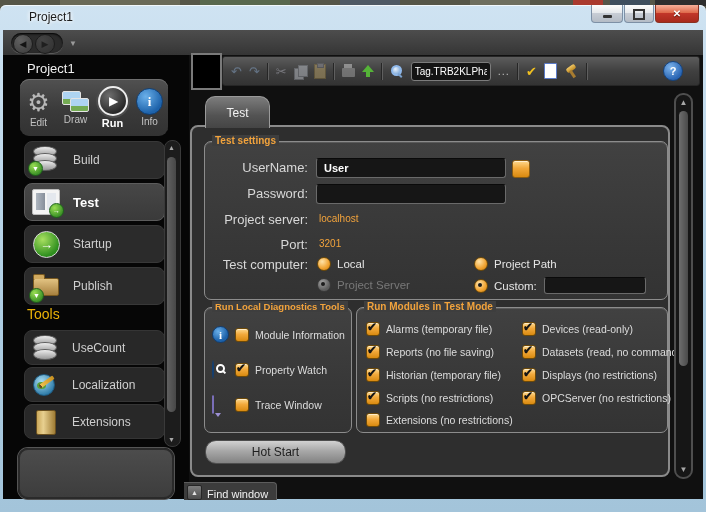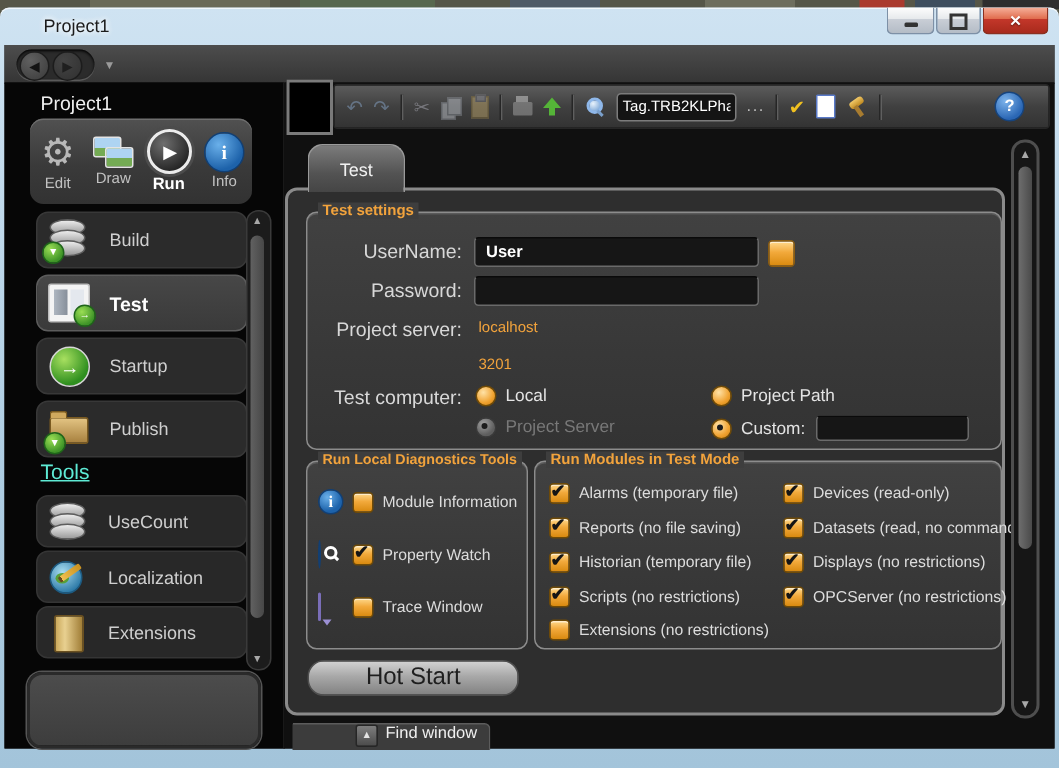--- a/index.html
+++ b/index.html
@@ -43,21 +43,21 @@
   .modebtn .lbl{font-size:10px;color:#c2c2c2;margin-top:1px;}
   .modebtn.active .lbl{color:#fff;font-weight:bold;font-size:11px;}
 
   .navitem{left:24px;width:139px;height:36px;border-radius:8px;background:#2b2b2b;
     border:1px solid #383838;display:flex;align-items:center;}
   .navitem.selected{background:linear-gradient(180deg,#474747,#3a3a3a);border-color:#5c5c5c;}
   .navitem .lbl{font-size:12px;color:#cfcfcf;margin-left:12px;}
   .navitem.selected .lbl{color:#fff;font-weight:bold;font-size:13px;}
   .navitem .ic{width:30px;height:28px;margin-left:6px;position:relative;flex:none;}
 
-  .tools-h{left:27px;top:306px;font-size:14px;color:#5eead4;text-decoration:underline;}
+  .tools-h{left:27px;top:306px;font-size:14px;color:#eab308;}
   .toolitem{left:24px;width:139px;height:33px;border-radius:8px;background:#282828;
     border:1px solid #353535;display:flex;align-items:center;}
   .toolitem .lbl{font-size:12px;color:#cfcfcf;margin-left:12px;}
   .toolitem .ic{width:28px;height:26px;margin-left:7px;position:relative;flex:none;}
 
   .sb-scroll{left:164px;top:140px;width:15px;height:305px;background:#1c1c1c;border:1px solid #3a3a3a;
     border-radius:8px;}
   .sb-scroll .arr{position:absolute;left:0;width:13px;text-align:center;font-size:7px;color:#a8a8a8;}
   .sb-thumb{position:absolute;left:2px;top:16px;width:9px;height:255px;border-radius:5px;
     background:linear-gradient(90deg,#616161,#474747);}
@@ -180,34 +180,34 @@
   .ic-run{width:30px;height:30px;border-radius:50%;border:2px solid #ececec;box-shadow:0 0 0 2px #4c4c4c;
     background:radial-gradient(circle at 35% 30%,#6e6e6e,#262626 75%);display:flex;align-items:center;
     justify-content:center;color:#fff;font-size:12px;padding-left:2px;box-sizing:border-box;}
   .ic-info{width:25px;height:25px;border-radius:50%;border:1px solid #123f73;
     background:radial-gradient(circle at 35% 30%,#6ab0ea,#1d62aa 70%);color:#fff;font-weight:bold;
     font-size:13px;display:flex;align-items:center;justify-content:center;font-family:"Liberation Serif",serif;}
 
   
   .btn-grey{left:205px;top:440px;width:141px;height:24px;border-radius:11px;border:1px solid #4e4e4e;
     background:linear-gradient(180deg,#d2d2d2,#a8a8a8 45%,#828282);display:flex;align-items:center;
-    justify-content:center;font-size:16px;color:#1e1e1e;box-sizing:border-box;}
+    justify-content:center;font-size:12px;color:#1e1e1e;box-sizing:border-box;}
   .btn-orange{left:510px;top:439px;width:141px;height:26px;border-radius:6px;border:1px solid #9a6200;
     background:linear-gradient(180deg,#ffd98c,#f7a81f 48%,#ef8e00);display:flex;align-items:center;
     justify-content:center;font-size:11.5px;color:#241200;box-sizing:border-box;
     box-shadow:inset 0 1px 0 rgba(255,255,255,.6);}
 
   .main-scroll{left:674px;top:93px;width:19px;height:386px;background:#161616;border:2px solid #4e4e4e;
     border-radius:9px;box-sizing:border-box;}
   .main-scroll .arr{position:absolute;left:0;width:15px;text-align:center;font-size:8px;color:#a8a8a8;}
   .ms-thumb{position:absolute;left:3px;top:16px;width:9px;height:255px;border-radius:5px;
     background:linear-gradient(90deg,#6e6e6e,#4a4a4a);}
 
-  .findchip{left:195px;top:482px;width:92px;height:17px;background:#3c3c3c;border-top:1px solid #5c5c5c;
-    border-right:1px solid #5c5c5c;border-radius:0 4px 0 0;display:flex;align-items:flex-start;padding-left:39px;}
+  .findchip{left:184px;top:482px;width:92px;height:17px;background:#3c3c3c;border-top:1px solid #5c5c5c;
+    border-right:1px solid #5c5c5c;border-radius:0 4px 0 0;display:flex;align-items:flex-end;}
   .findbtn{width:13px;height:13px;margin-left:3px;border-radius:2px;border:1px solid #262626;
     background:linear-gradient(180deg,#7e7e7e,#4c4c4c);display:flex;align-items:center;justify-content:center;
     font-size:7px;color:#e4e4e4;flex:none;}
   .findlbl{font-size:11px;color:#f0f0f0;margin-left:5px;white-space:nowrap;}
 
   .deskseg{position:absolute;top:0;height:6px;}
 </style>
 </head>
 <body>
 
@@ -395,20 +395,21 @@
   <span class="abs flabel" style="left:210px;top:158px;width:98px">UserName:</span>
   <input class="abs tinput" style="left: 316px; top: 158px; width: 190px; height: 20px;" value="User">
   <span class="abs browse" style="left:512px;top:160px"></span>
 
   <span class="abs flabel" style="left:210px;top:184px;width:98px">Password:</span>
   <input class="abs tinput" style="left: 316px; top: 184px; width: 190px; height: 20px;" value="">
 
   <span class="abs flabel" style="left:210px;top:210px;width:98px">Project server:</span>
   <span class="abs oval" style="left:319px;top:213px">localhost</span>
 
+  <span class="abs flabel" style="left:210px;top:235px;width:98px">Port:</span>
   <span class="abs oval" style="left:319px;top:238px">3201</span>
 
   <span class="abs flabel" style="left:210px;top:255px;width:98px">Test computer:</span>
   <div class="abs row" style="left:317px;top:257px">
     <span class="rd"></span>
     <span class="rlabel">Local</span>
   </div>
   <div class="abs row" style="left:317px;top:278px">
     <span class="rd disabled on"></span>
     <span class="rlabel off">Project Server</span>

